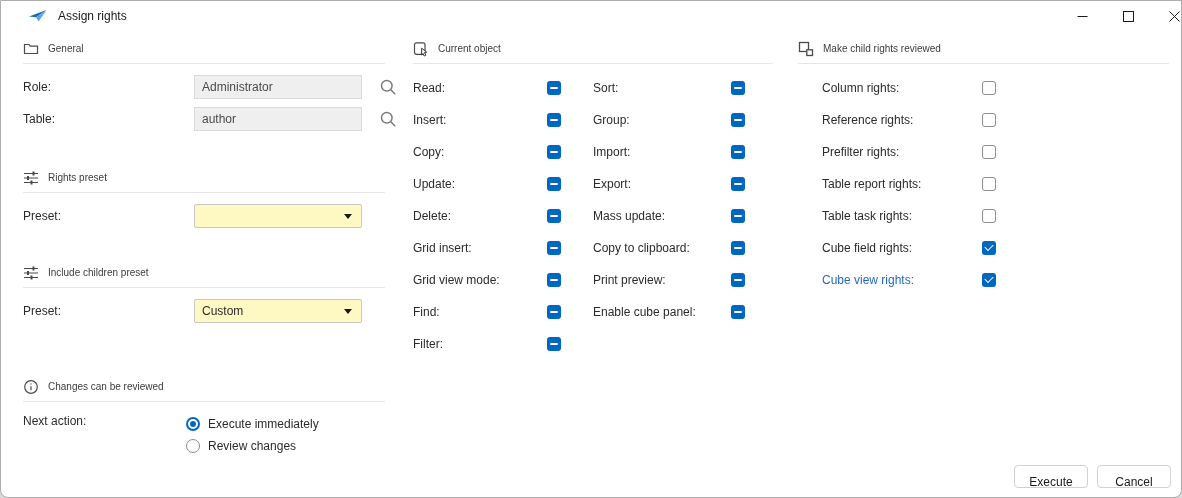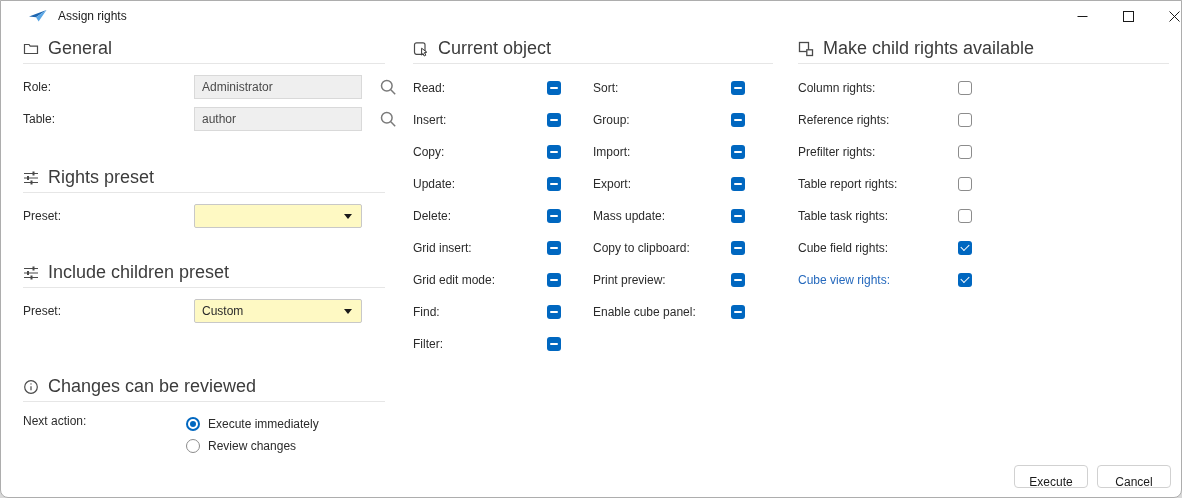--- a/index.html
+++ b/index.html
@@ -11,21 +11,21 @@
   }
   
   .titlebar { position:absolute; left:16px; top:0; width:100%; height:30px; display:flex; align-items:center; }
   .titlebar .app-icon { margin-left:11px; width:20px; height:16px; display:flex; align-items:center; }
   .titlebar .title { margin-left:10px; font-size:12px; color:#1a1a1a; }
   .win-controls { position:absolute; right:0; top:0; height:30px; display:flex; }
   .win-btn { width:46px; height:30px; display:flex; align-items:center; justify-content:center; cursor:default; }
   
   .section { position:absolute; }
   .sec-header { display:flex; align-items:center; gap:9px; padding-bottom:7px; border-bottom:1px solid #e6e6e6; height:23px; color:#3c3c3c; }
-  .sec-header .sec-title { font-size:18px; }
+  .sec-header .sec-title { font-size:10px; }
   
   .field-row { display:flex; align-items:center; height:24px; margin-top:8px;gap:8px; }
   .field-row.first { margin-top:11px; }
   .field-label { flex:0 0 163px; color:#2b2b2b; }
   .text-input {
     width:168px; height:24px; background:#efefef; border:1px solid #d9d9d9;
     font-family:inherit; font-size:12px; color:#4a4a4a; padding:0 7px; outline:none;
   }
   .search-btn { margin-left:9px; width:20px; height:20px; display:flex; align-items:center; justify-content:center; }
   .dropdown {
@@ -45,21 +45,21 @@
   
   .checkbox { width:14px; height:14px; border-radius:3px; position:relative; }
   .checkbox.unchecked { border:1px solid #8c8c8c; background:#fff; }
   .checkbox.indeterminate { background:var(--accent,#0067c0); }
   .checkbox.indeterminate::after { content:""; position:absolute; left:3px; top:6px; width:8px; height:2px; border-radius:1px; background:#fff; }
   .checkbox.checked { background:var(--accent,#0067c0); }
   .checkbox.checked::after { content:""; position:absolute; left:3px; top:3px; width:7px; height:4px; border-left:1.6px solid #fff; border-bottom:1.6px solid #fff; transform:rotate(-45deg); }
   
   .co-rows { margin-top:8px; }
   .co-row { display:grid; grid-template-columns:134px 46px 138px 14px; align-items:center; height:32px; }
-  .cr-rows { margin-top:8px; }
+  .cr-rows { margin-top:8px;margin-left:24px; }
   .cr-row { display:grid; grid-template-columns:160px 14px; align-items:center; height:32px; }
   .label { color:#2b2b2b; }
   .label.highlight { color:var(--highlight,#2569bd); }
   
   .footer { position:absolute; right:10px; bottom:9px; display:flex; gap:9px; }
   .btn {
     min-width:74px; height:23px; background:#fff; border:1px solid #d1d1d1; border-radius:4px;
     font-family:inherit; font-size:12px; color:#1a1a1a; padding:9px 14px;
   }
   svg { display:block; }
@@ -241,21 +241,21 @@
         <span class="label">Mass update:</span>
         <span class="checkbox indeterminate"></span>
       </div>
       <div class="co-row">
         <span class="label">Grid insert:</span>
         <span class="checkbox indeterminate"></span>
         <span class="label">Copy to clipboard:</span>
         <span class="checkbox indeterminate"></span>
       </div>
       <div class="co-row">
-        <span class="label">Grid edit mode:</span>
+        <span class="label">Grid view mode:</span>
         <span class="checkbox indeterminate"></span>
         <span class="label">Print preview:</span>
         <span class="checkbox indeterminate"></span>
       </div>
       <div class="co-row">
         <span class="label">Find:</span>
         <span class="checkbox indeterminate"></span>
         <span class="label">Enable cube panel:</span>
         <span class="checkbox indeterminate"></span>
       </div>
@@ -267,21 +267,21 @@
   </div>
 
   <div class="section" style="left:797px; top:40px; width:371px;">
     <div class="sec-header">
       <span>
         <svg width="16" height="16" viewBox="0 0 16 16" fill="none" stroke="#4a4a4a" stroke-width="1.3">
           <rect x="1.5" y="1.5" width="9" height="9"></rect>
           <rect x="8.8" y="8.8" width="5.7" height="5.7" fill="#ffffff"></rect>
         </svg>
       </span>
-      <span class="sec-title">Make child rights available</span>
+      <span class="sec-title">Make child rights reviewed</span>
     </div>
     <div class="cr-rows">
       <div class="cr-row">
         <span class="label">Column rights:</span>
         <span class="checkbox unchecked"></span>
       </div>
       <div class="cr-row">
         <span class="label">Reference rights:</span>
         <span class="checkbox unchecked"></span>
       </div>

